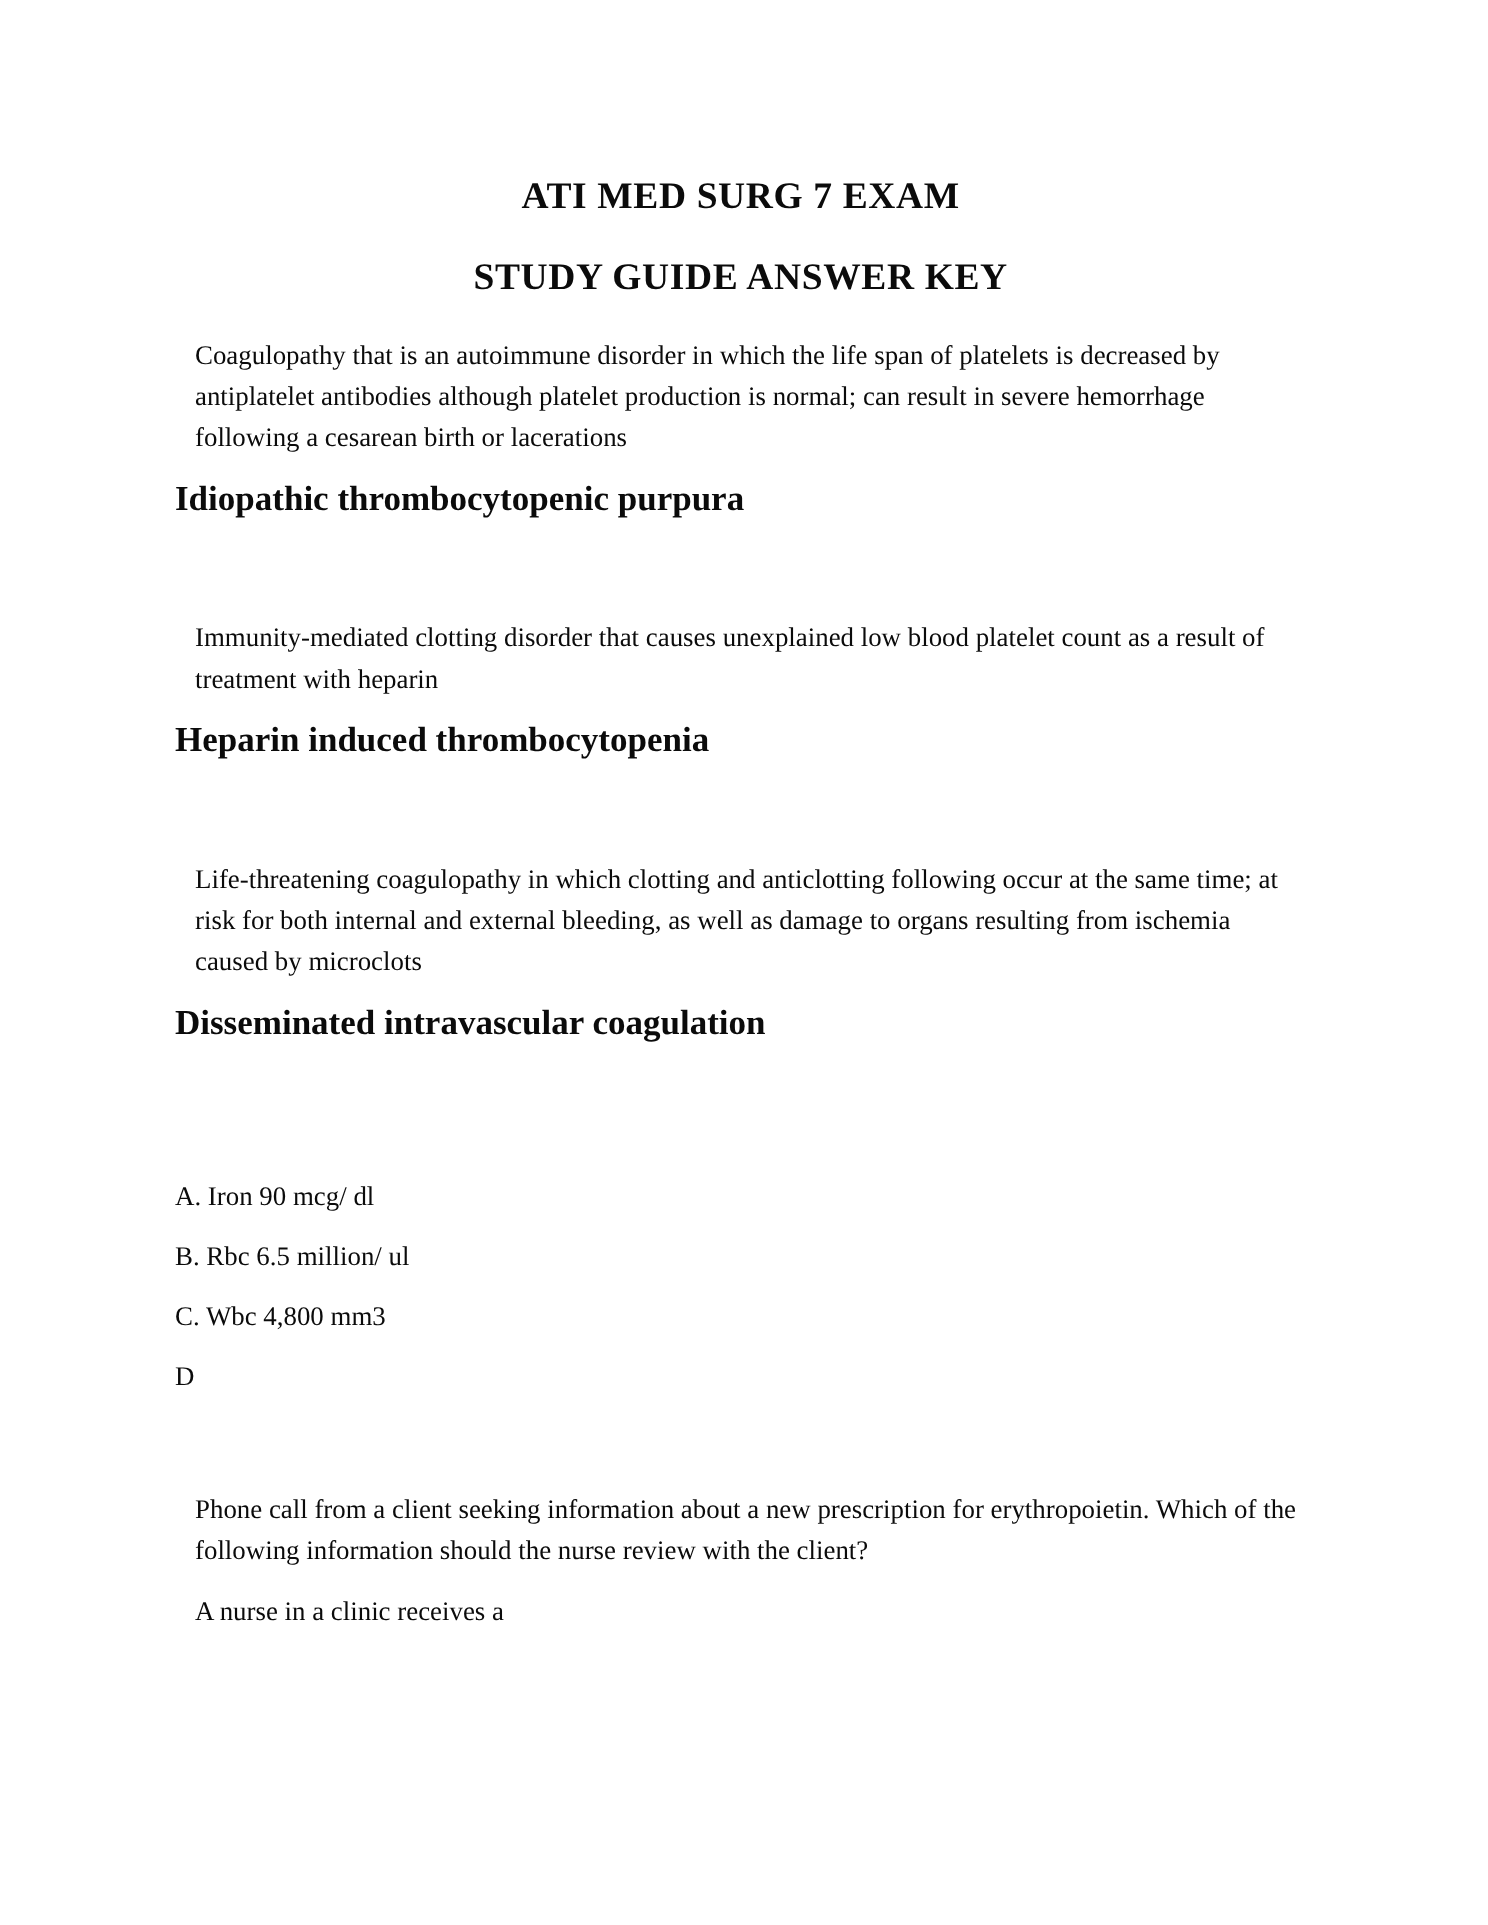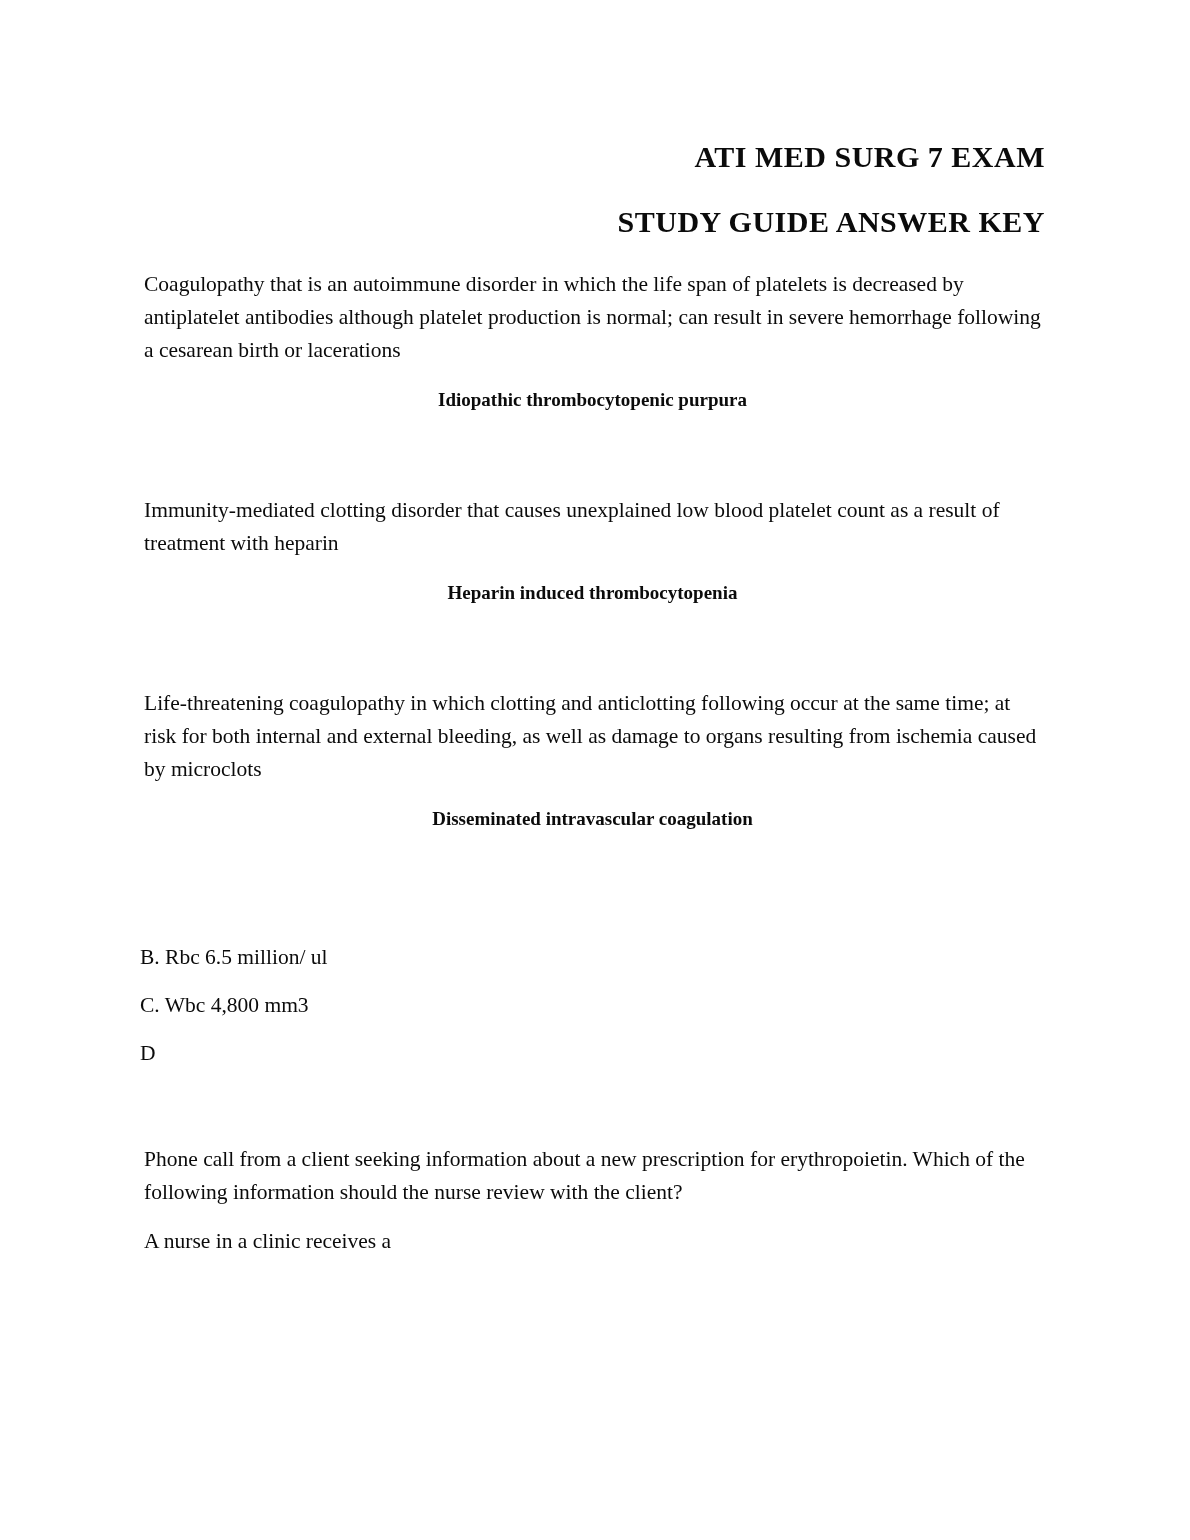--- a/index.html
+++ b/index.html
@@ -12,38 +12,37 @@
     width: 1190px;
     height: 1540px;
     background: #ffffff;
     box-sizing: border-box;
     padding: 138px 145px 0 140px;
     font-family: "Liberation Serif", "DejaVu Serif", serif;
     color: #0b0b0b;
     overflow: hidden;
   }
   .title {
-    text-align: right;
+    text-align: center;
     font-weight: bold;
     font-size: 30px;
     line-height: 38px;
     margin: 0 0 27px 0;
     letter-spacing: 0.5px;
   }
   .body-text {
     font-size: 21.5px;
     line-height: 33px;
-    margin: 0 0 16px 4px;
+    margin: 0 0 16px 16px;
   }
   .answer-line {
-    font-size: 19px;
+    font-size: 28px;
     line-height: 33px;
     font-weight: bold;
     margin: 0 0 16px 0;
-    text-align: center;
   }
   .option-line {
     font-size: 21.5px;
     line-height: 33px;
     margin: 0 0 15px 0;
   }
   .section-gap {
     height: 62px;
   }
   .small-gap {
@@ -72,20 +71,21 @@
   <div class="section-gap"></div>
 
   <p class="body-text">Life-threatening coagulopathy in which clotting and anticlotting following occur at the same time; at risk for both internal and external bleeding, as well as damage to organs resulting from ischemia caused by microclots</p>
   <p class="answer-line">Disseminated intravascular coagulation</p>
 
   <div class="section-gap"></div>
 
 
   <div class="small-gap"></div>
 
+  <p class="option-line">A. Iron 90 mcg/ dl</p>
   <p class="option-line">B. Rbc 6.5 million/ ul</p>
   <p class="option-line">C. Wbc 4,800 mm3</p>
   <p class="option-line">D</p>
 
   <div class="mid-gap"></div>
 
   <p class="body-text">Phone call from a client seeking information about a new prescription for erythropoietin. Which of the following information should the nurse review with the client?</p>
   <p class="body-text">A nurse in a clinic receives a</p>
 
 </div>

